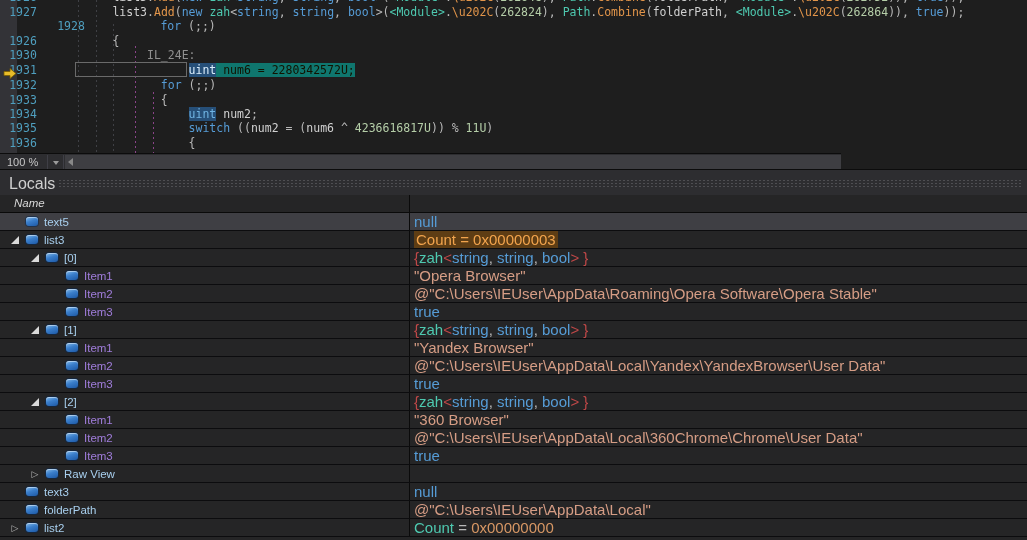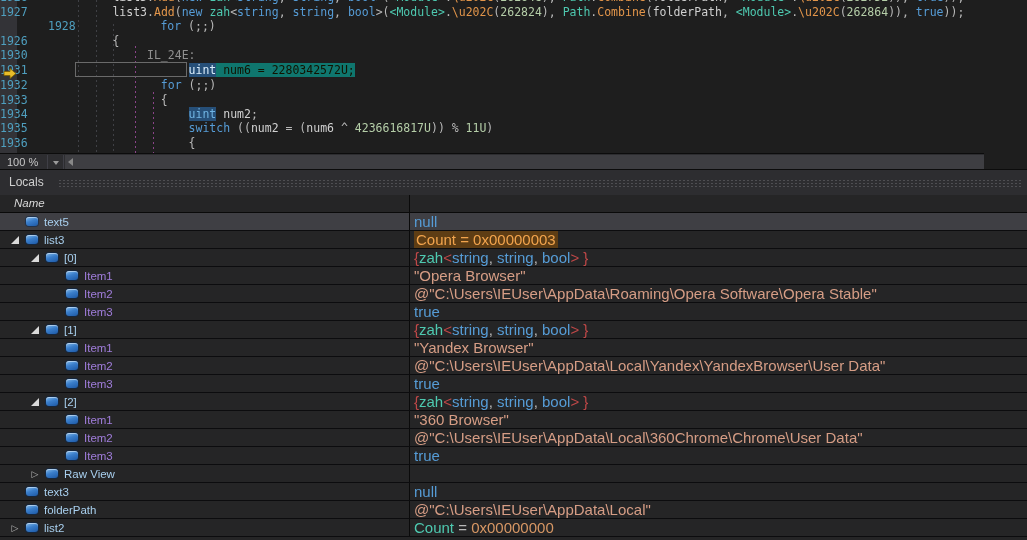--- a/index.html
+++ b/index.html
@@ -6,43 +6,43 @@
   html,body { background:#1e1e1e; }
   .screen { position:relative; width:1027px; height:540px; overflow:hidden;
             font-family:"Liberation Sans", sans-serif; background:#1e1e1e; }
 
   
   .editor { position:absolute; left:0; top:0; width:1027px; height:153px; background:#1e1e1e; overflow:hidden; }
   .margin-strip { position:absolute; left:0; top:0; width:17px; height:153px; background:#333337; }
   .guide { position:absolute; width:1px; background-image:repeating-linear-gradient(to bottom,#3f4045 0 2px,transparent 2px 5px); }
   .guide.purple { background-image:repeating-linear-gradient(to bottom,#8a4489 0 2px,transparent 2px 5px); }
   .code-line { position:absolute; left:0; height:15px; width:1027px; font-family:"DejaVu Sans Mono", monospace; font-size:11.5px; line-height:15px; white-space:pre; }
-  .ln { position:absolute; left:0; top:0; width:46px; text-align:left; color:#4f9fbf; }
+  .ln { position:absolute; left:0; top:0; width:46px; text-align:center; color:#4f9fbf; }
   .code-text { position:absolute; left:57px; top:0; white-space:pre; }
   .t-kw{color:#569cd6} .t-ty{color:#4ec9b0} .t-m{color:#e2954a} .t-n{color:#b5cea8}
   .t-id{color:#d0d0d0} .t-p{color:#b8b8b8} .t-lbl{color:#8f8f8f}
   .t-selw{background:#264f78;color:#d8ecfb} .t-refw{background:#264f78;color:#6fb3e2}
   .t-cur{background:#0f766e;color:#121200}
   .cs-box { position:absolute; left:75px; top:62px; width:112px; height:15px; border:1px solid #6a6a6a; }
   .cur-arrow { position:absolute; left:3px; top:65px; }
 
   
-  .bottombar { position:absolute; left:0; top:153px; width:984px; height:16px; background:#2d2d30; border-top:1px solid #0c0c0c; }
+  .bottombar { position:absolute; left:0; top:153px; width:841px; height:16px; background:#2d2d30; border-top:1px solid #0c0c0c; }
   .zoom-box { position:absolute; left:0; top:1px; width:48px; height:15px; color:#c8c8c8; font-size:11px; line-height:15px; padding-left:7px; border-right:1px solid #3f3f46; }
   .zoom-arrow { position:absolute; left:49px; top:1px; width:15px; height:15px; border-right:1px solid #3f3f46; }
   .zoom-arrow::before { content:""; position:absolute; left:4px; top:6px; width:0; height:0;
        border-left:3.5px solid transparent; border-right:3.5px solid transparent; border-top:4px solid #9b9b9b; }
   .hscroll { position:absolute; left:65px; top:1px; right:0; height:15px; background:#3e3e42; }
   .hscroll-arrow { position:absolute; left:3px; top:3px; width:0; height:0;
        border-top:4.5px solid transparent; border-bottom:4.5px solid transparent; border-right:5px solid #888888; }
 
   
   .locals { position:absolute; left:0; top:169px; width:1027px; height:371px; background:#252526; border-top:1px solid #0c0c0c; }
   .locals-titlebar { position:relative; height:25px; background:#2d2d30; }
-  .locals-title { position:absolute; left:9px; top:5px; font-size:12px; color:#d0d0d0; }
+  .locals-title { position:absolute; left:9px; top:5px; font-size:16px; color:#d0d0d0; }
   .grip { position:absolute; left:58px; right:4px; top:9px; height:9px;
           background-image:radial-gradient(#4e4e52 1px, transparent 1.2px); background-size:4px 3px; }
   .locals-header { position:relative; height:18px; border-bottom:1px solid #0a0a0a; background:#252526;font-style:italic; }
   .hcol { position:absolute; top:0; height:17px; line-height:17px; font-size:11.5px; color:#d8d8d8; }
   .hcol.name { left:0; width:410px; padding-left:14px; border-right:1px solid #0a0a0a; }
   .hcol.val  { left:411px; right:0; padding-left:3px;margin-top:36px; }
 
   .lrow { position:relative; height:18px; border-bottom:1px solid #0c0c0e; background:#252526; }
   .lrow.selected { background:#3f3f44; }
   .ncell { position:absolute; left:0; top:0; bottom:0; width:410px; border-right:1px solid #0a0a0a;

